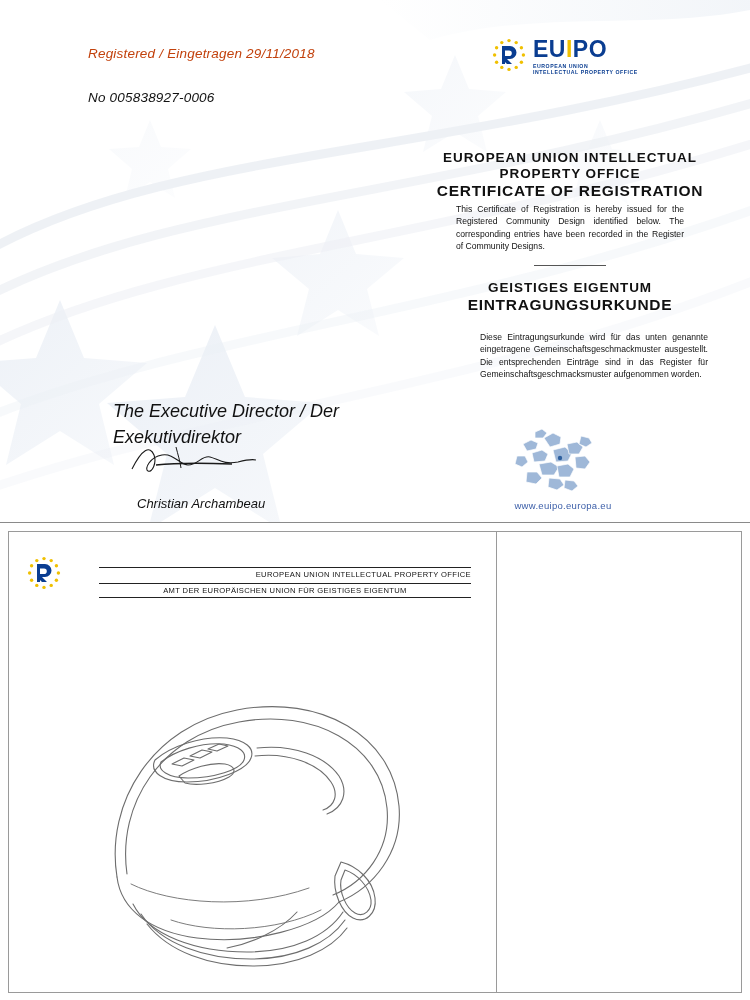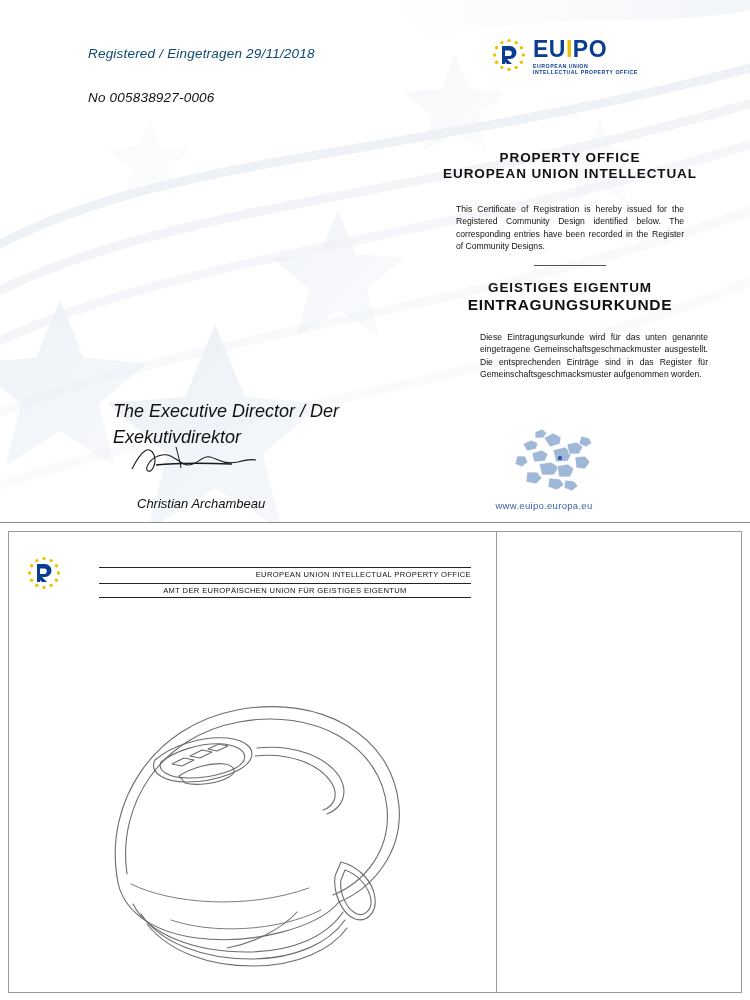--- a/index.html
+++ b/index.html
@@ -35,21 +35,21 @@
     height: 100%;
   }
 
   .reg-line {
     position: absolute;
     left: 88px;
     top: 46px;
     font-style: italic;
     font-size: 13.5px;
     letter-spacing: .2px;
-    color: #0c4a6e;
+    color: #c2410c;
   }
   .reg-no {
     position: absolute;
     left: 88px;
     top: 90px;
     font-style: italic;
     font-size: 13.5px;
     letter-spacing: .2px;
     color: #111;
   }
@@ -183,21 +183,21 @@
 
   .eu-map {
     position: absolute;
     left: 505px;
     top: 422px;
     width: 100px;
     height: 72px;
   }
   .website {
     position: absolute;
-    left: 444px;
+    left: 463px;
     top: 500px;
     width: 200px;
     text-align: center;
     font-size: 9.5px;
     color: #3b5ea8;
     letter-spacing: .3px;
   }
 
   
   .sheet-page {
@@ -346,22 +346,23 @@
       <div class="euipo-text">
         <div class="euipo-word">
           <span>EU</span><span class="u">I</span><span>PO</span>
         </div>
         <div class="euipo-sub1">EUROPEAN UNION</div>
         <div class="euipo-sub2">INTELLECTUAL PROPERTY OFFICE</div>
       </div>
     </div>
 
     <div class="head-en">
+      <div>EUROPEAN UNION INTELLECTUAL</div>
       <div>PROPERTY OFFICE</div>
-      <div>EUROPEAN UNION INTELLECTUAL</div>
+      <div class="big">CERTIFICATE OF REGISTRATION</div>
     </div>
     <div class="para-en">This Certificate of Registration is hereby issued for the Registered Community Design identified below. The corresponding entries have been recorded in the Register of Community Designs.</div>
 
     <div class="rule"></div>
 
     <div class="head-de">
       <div>GEISTIGES EIGENTUM</div>
       <div class="big">EINTRAGUNGSURKUNDE</div>
     </div>
     <div class="para-de">Diese Eintragungsurkunde wird für das unten genannte eingetragene Gemeinschaftsgeschmackmuster ausgestellt. Die entsprechenden Einträge sind in das Register für Gemeinschaftsgeschmacksmuster aufgenommen worden.</div>

